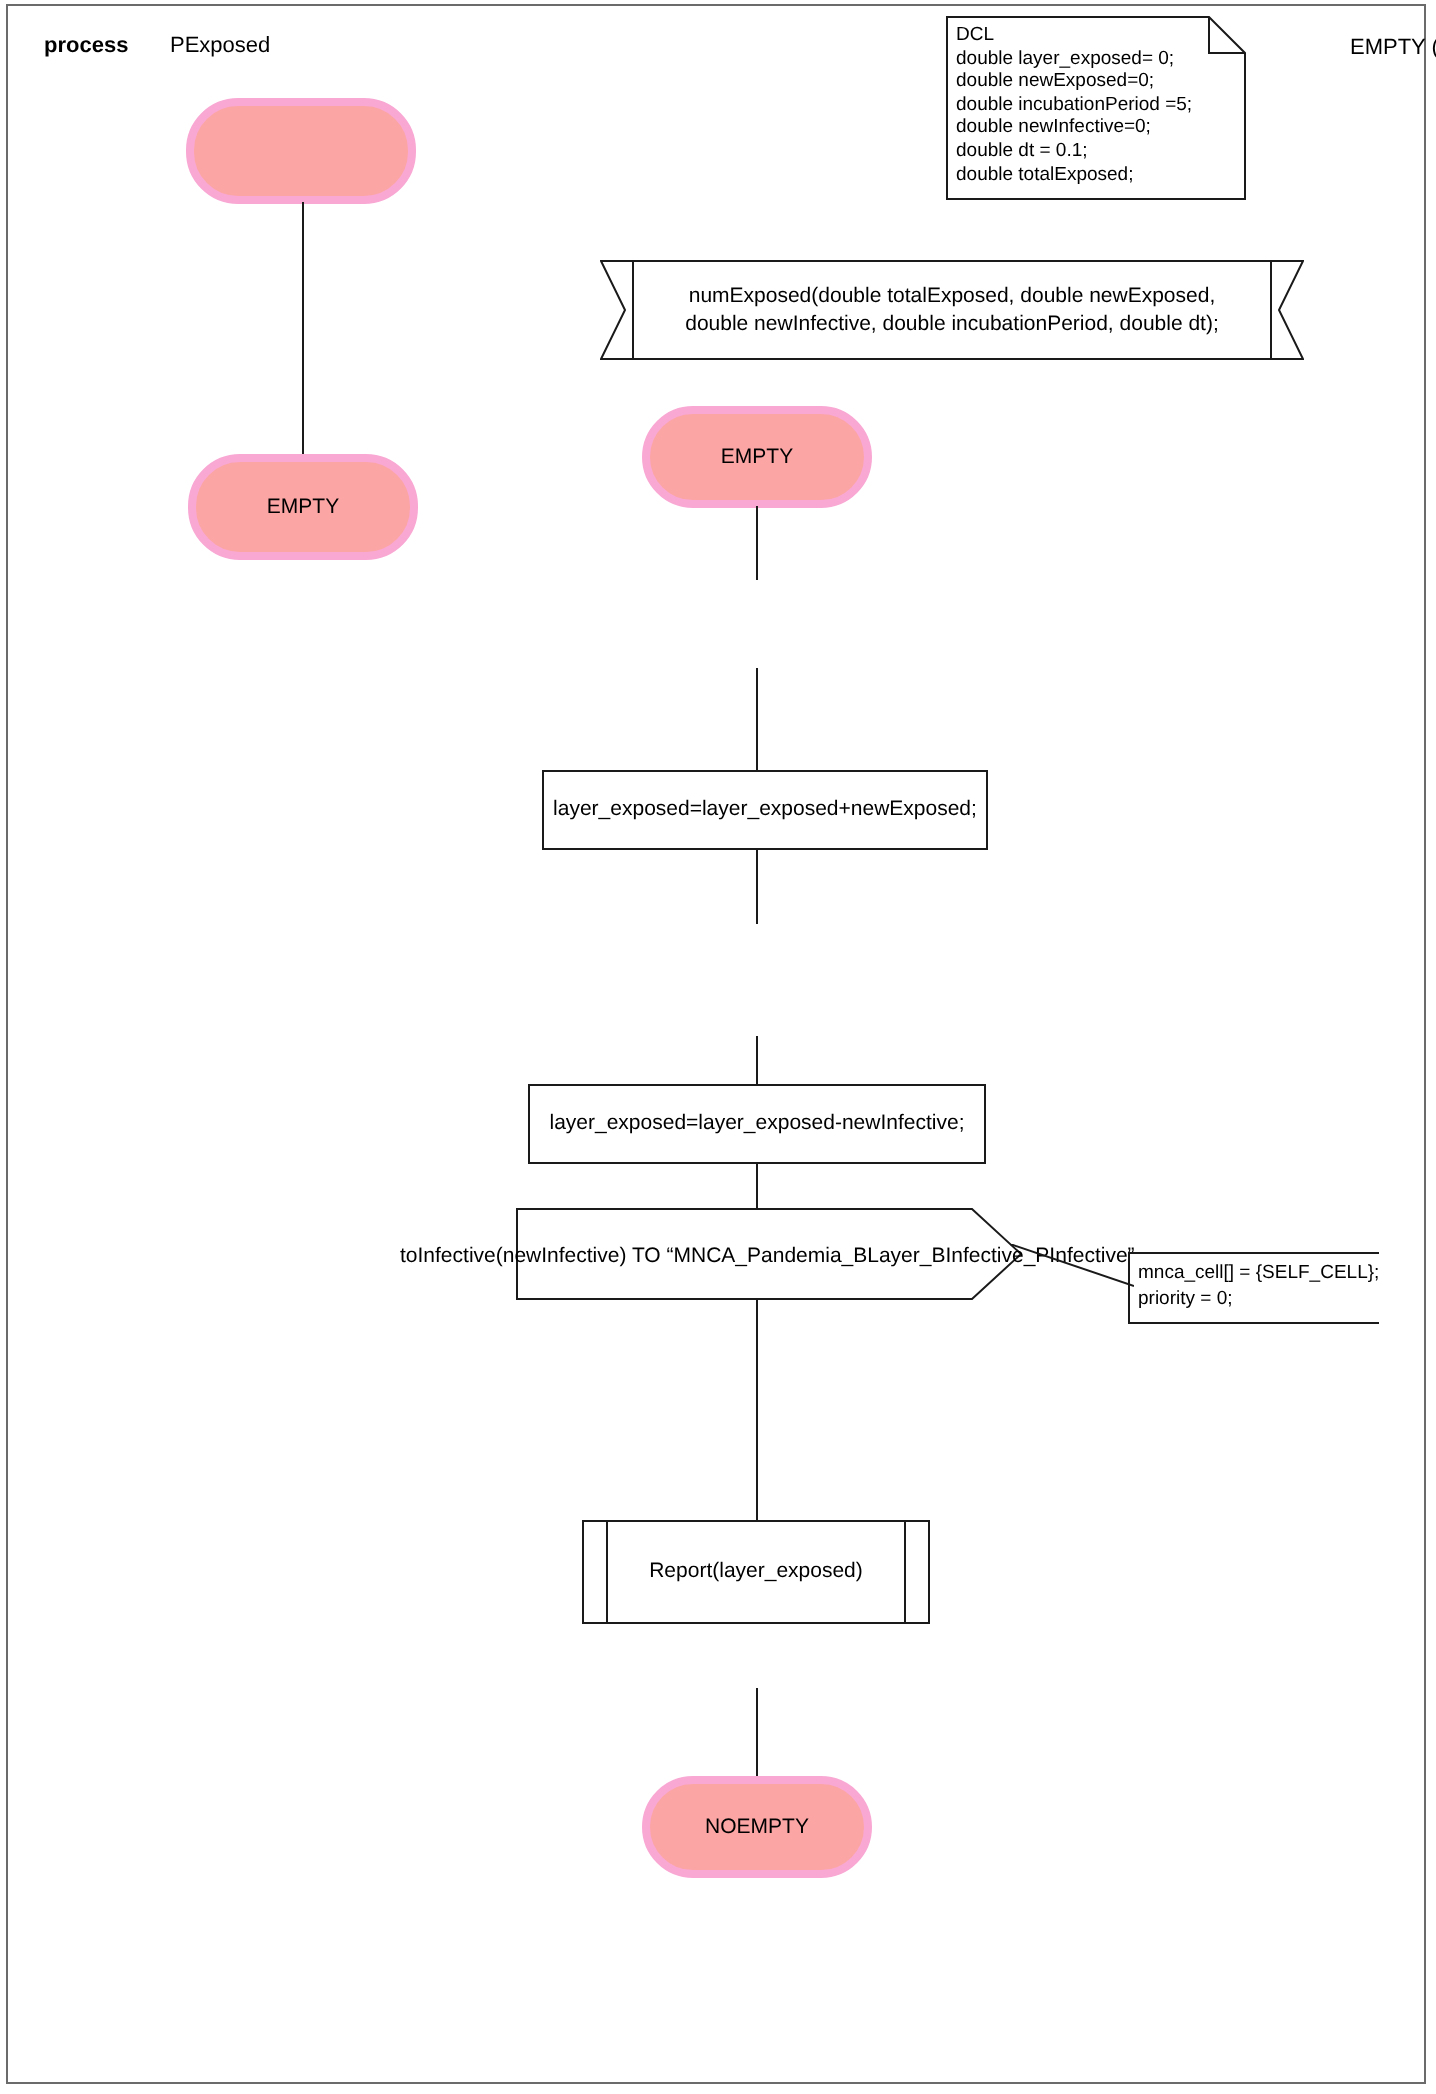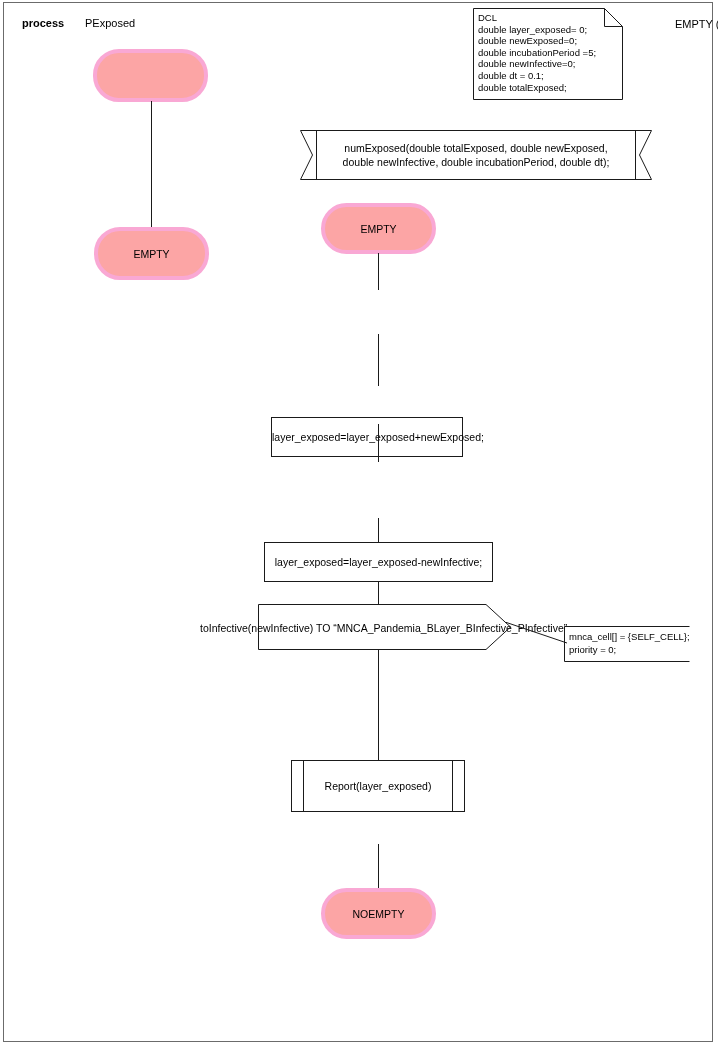--- a/index.html
+++ b/index.html
@@ -174,21 +174,21 @@
 
   <div class="node state" style="left:321px; top:203px; width:115px; height:51px;">
     <div class="txt">EMPTY</div>
   </div>
 
   <div class="vline" style="left:378px; top:253px; height:37px;"></div>
 
 
   <div class="vline" style="left:378px; top:334px; height:52px;"></div>
 
-  <div class="node task" style="left:271px; top:385px; width:192px; height:40px;margin-top:32px;">
+  <div class="node task" style="left:271px; top:385px; width:223px; height:40px;">
     <div class="txt">layer_exposed=layer_exposed+newExposed;</div>
   </div>
 
   <div class="vline" style="left:378px; top:424px; height:38px;"></div>
 
 
   <div class="vline" style="left:378px; top:518px; height:25px;"></div>
 
   <div class="node task" style="left:264px; top:542px; width:229px; height:40px;">
     <div class="txt">layer_exposed=layer_exposed-newInfective;</div>

